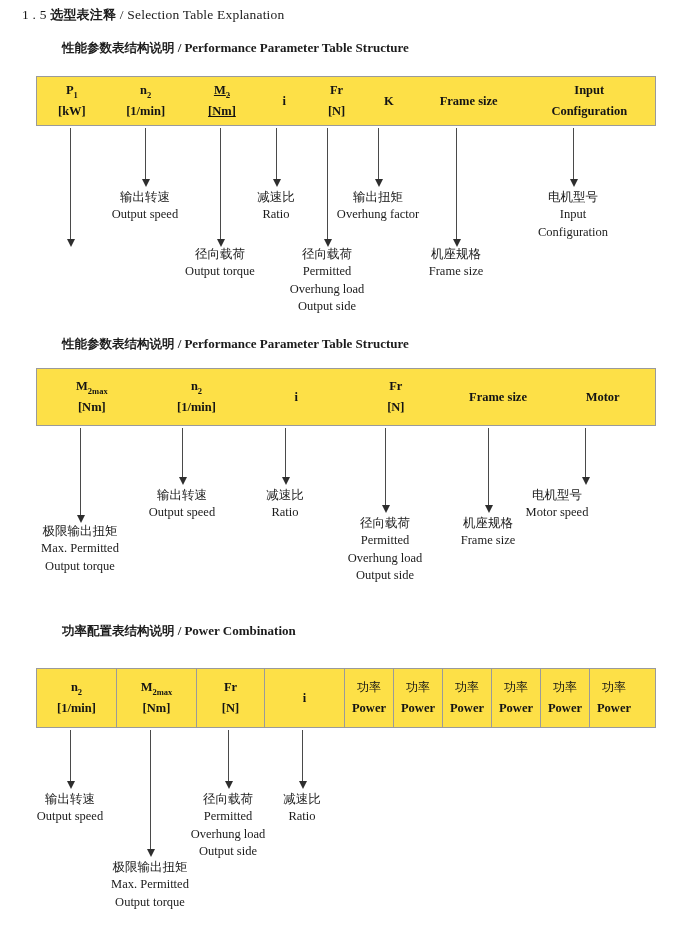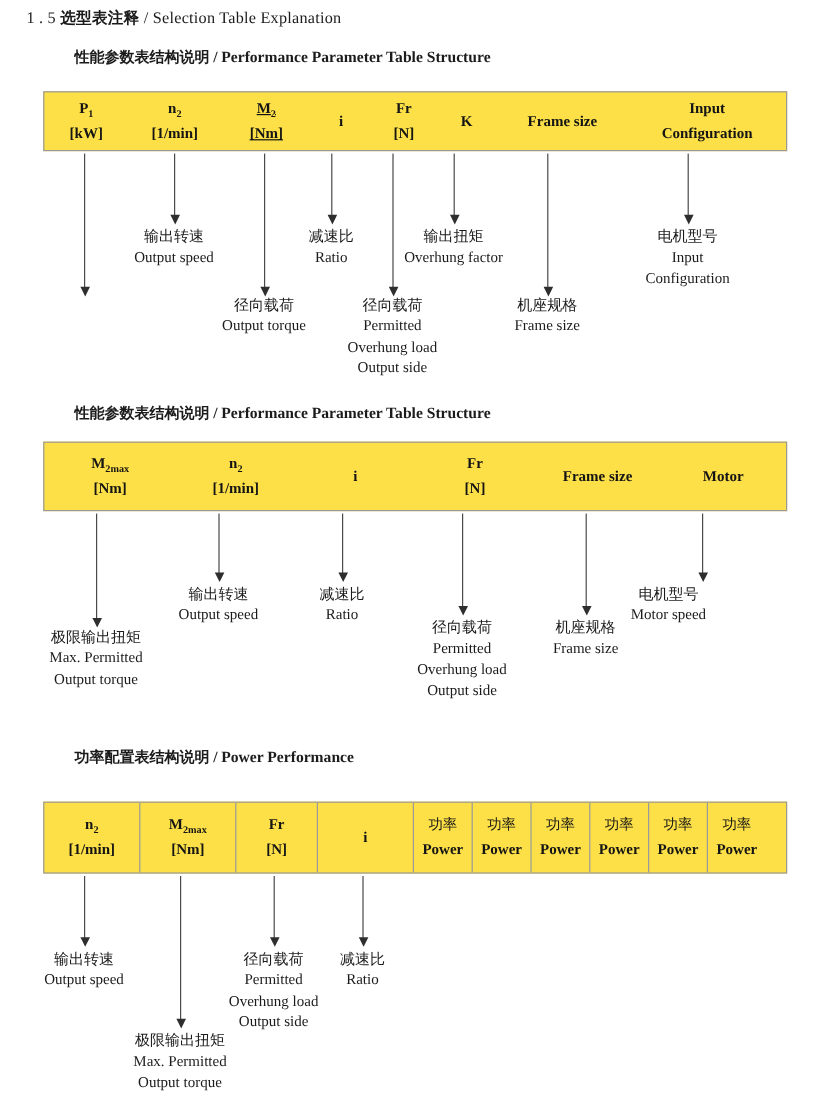--- a/index.html
+++ b/index.html
@@ -255,21 +255,21 @@
     <span class="en">Frame size</span>
   </div>
   <div class="lbl" style="left:557px; top:486px;">
     <span class="cn">电机型号</span>
     <span class="en">Motor speed</span>
   </div>
 
   <div class="sec-head" style="top:623px;">
     <span class="cn">功率配置表结构说明</span>
     <span class="en">/</span>
-    <span class="en">Power Performance</span>
+    <span class="en">Power Combination</span>
   </div>
 
   <div class="tbl divided" style="left:36px; top:668px; width:620px; height:60px;">
     <div class="tcell" style="width:79px;">
       <span><span>n</span><span class="sub">2</span></span>
       <span class="l2">[1/min]</span>
     </div>
     <div class="tcell" style="width:80px;">
       <span><span>M</span><span class="sub">2max</span></span>
       <span class="l2">[Nm]</span>

